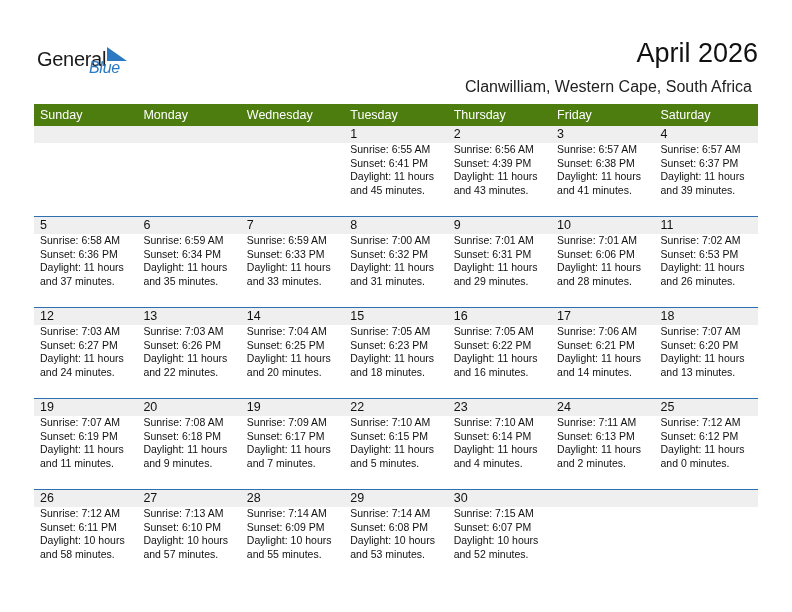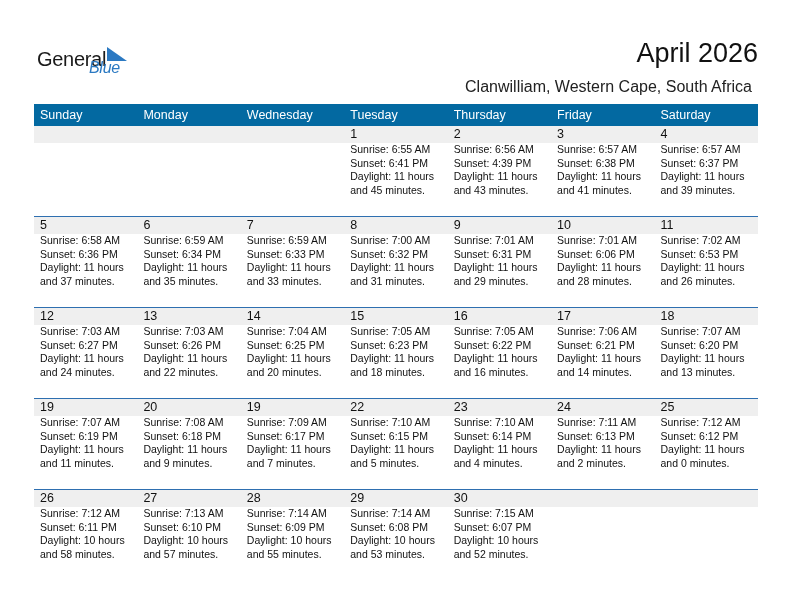--- a/index.html
+++ b/index.html
@@ -4,21 +4,21 @@
 <style>
   html, body { margin:0; padding:0; background:#ffffff; }
   body { width:792px; height:612px; position:relative; font-family:"Liberation Sans", sans-serif; color:#111; overflow:hidden; }
   .logo { position:absolute; left:37px; top:42px; width:100px; height:40px; }
   .logo .general { position:absolute; left:0; top:6px; font-size:20px; color:#1a1a1a; letter-spacing:-0.3px; }
   .logo .blue { position:absolute; left:52px; top:17px; font-size:16px; color:#2b79c2; letter-spacing:-0.3px;font-style:italic; }
   .logo .tri { position:absolute; left:70px; top:5px; width:0; height:0; border-left:20px solid #2b79c2; border-top:14px solid transparent; }
   .title { position:absolute; right:34px; top:38px; font-size:27px; color:#111; }
   .subtitle { position:absolute; right:40px; top:78px; font-size:16px; color:#222; }
   .cal { position:absolute; left:34px; top:104px; width:724px; }
-  .head { display:flex; background:#0369a1; height:22px;align-items:flex-end; }
+  .head { display:flex; background:#4d7c0f; height:22px;align-items:flex-end; }
   .head div { width:103.43px; box-sizing:border-box; padding-left:6px; color:#fff; font-size:12.5px; line-height:22px; }
   .week { position:relative; height:90px; border-top:1px solid #2e6fb0; }
   .week.first { border-top:none; }
   .week .band { position:absolute; left:0; right:0; top:0; height:17px; background:#efefef; }
   .cells { position:relative; display:flex; }
   .cell { width:103.43px; box-sizing:border-box; padding-left:6px; }
   .num { font-size:12.5px; line-height:17px; height:17px; color:#111; }
   .info { font-size:10.5px; line-height:13.5px; color:#111; white-space:nowrap; }
 </style>
 </head>

